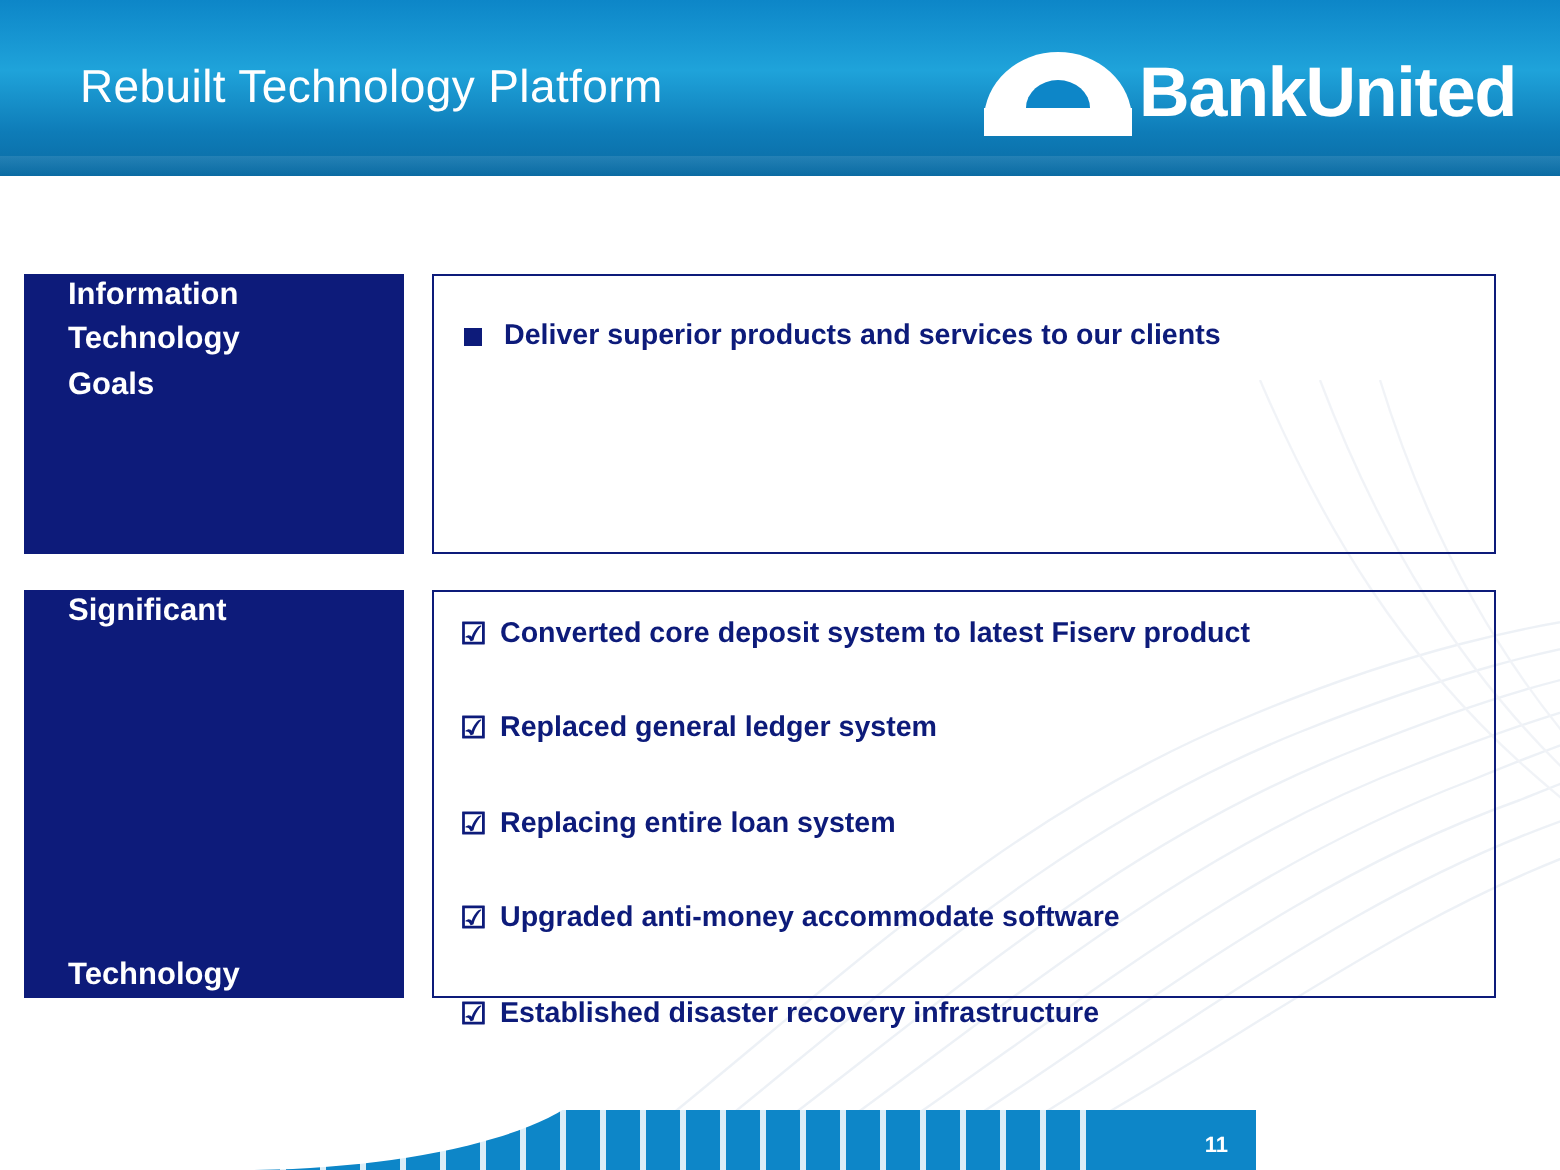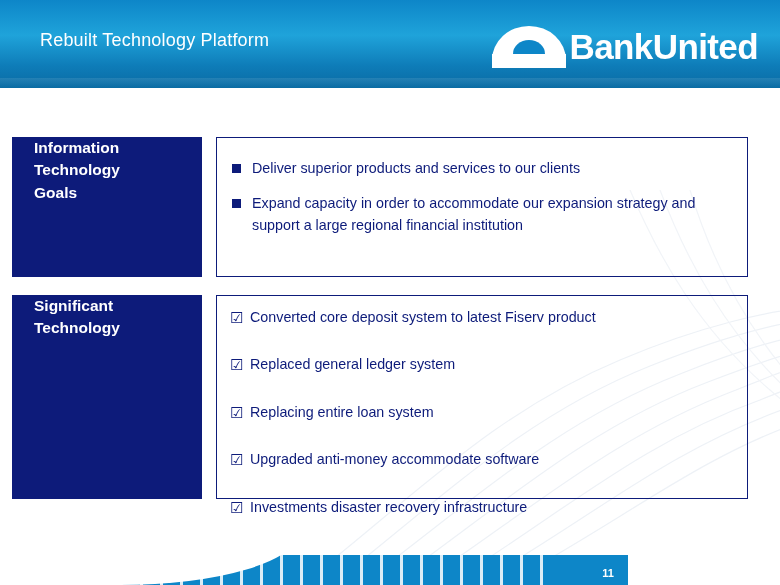--- a/index.html
+++ b/index.html
@@ -40,21 +40,21 @@
     bottom: 0;
     width: 780px;
     height: 10px;
     background: linear-gradient(to bottom, rgba(255,255,255,0.10), rgba(255,255,255,0));
   }
   .header-title {
     position: absolute;
     left: 40px;
     top: 30px;
     color: #ffffff;
-    font-size: 18px;
+    font-size: 23px;
     letter-spacing: 0.2px;
     font-weight: 400;
     white-space: nowrap;
   }
 
   
   .logo {
     position: absolute;
     right: 22px;
     top: 22px;
@@ -118,39 +118,39 @@
   .label-box {
     position: absolute;
     background: #0d1b7a;
     color: #ffffff;
     font-weight: bold;
     font-size: 15.5px;
     line-height: 1.45;
     padding: 0 0 0 22px;
     display: flex;
     flex-direction: column;
-    justify-content: flex-start;
+    justify-content: space-between;
     box-sizing: border-box;
   }
   .label-box.top-align {
     justify-content: flex-start;
   }
 
   .content-box {
     position: absolute;
     border: 1px solid #0d1b7a;
     background: transparent;
     box-sizing: border-box;
   }
 
   .bullet-row {
     display: flex;
     align-items: flex-start;
     color: #0d1b7a;
-    font-weight: normal;
+    font-weight: bold;
     font-size: 14.3px;
     line-height: 1.5;
   }
   .bullet-mark {
     flex: 0 0 auto;
     width: 20px;
     color: #0d1b7a;
     font-size: 13px;
     line-height: 1.55;
   }
@@ -270,24 +270,20 @@
     <span>Goals</span>
   </div>
 
   <div class="content-box" style="left:216px; top:137px; width:532px; height:140px;"></div>
 
   <div id="goals-list">
     <div class="bullet-row">
       <span class="bullet-mark"><span class="bullet-square"></span></span>
       <span class="bullet-text">Deliver superior products and services to our clients</span>
     </div>
-    <div class="bullet-row">
-      <span class="bullet-mark"><span class="bullet-square"></span></span>
-      <span class="bullet-text">Expand capacity in order to accommodate our expansion strategy and support a large regional financial institution</span>
-    </div>
   </div>
 
   <div class="label-box" style="left:12px; top:295px; width:190px; height:204px;">
     <span>Significant</span>
     <span>Technology</span>
   </div>
 
   <div class="content-box" style="left:216px; top:295px; width:532px; height:204px;"></div>
 
   <div id="invest-list">
@@ -302,21 +298,21 @@
     <div class="bullet-row">
       <span class="bullet-mark bullet-check">☑</span>
       <span class="bullet-text">Replacing entire loan system</span>
     </div>
     <div class="bullet-row">
       <span class="bullet-mark bullet-check">☑</span>
       <span class="bullet-text">Upgraded anti-money accommodate software</span>
     </div>
     <div class="bullet-row">
       <span class="bullet-mark bullet-check">☑</span>
-      <span class="bullet-text">Investments disaster recovery infrastructure</span>
+      <span class="bullet-text">Established disaster recovery infrastructure</span>
     </div>
   </div>
 
   <div class="footer">
     <div class="swoosh"></div>
     <div class="stripes"></div>
     <div class="page-number">11</div>
   </div>
 
 </div>

